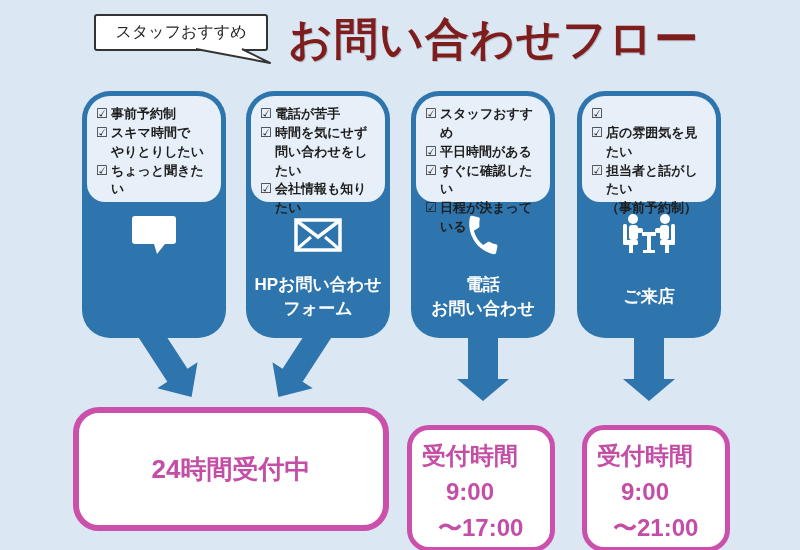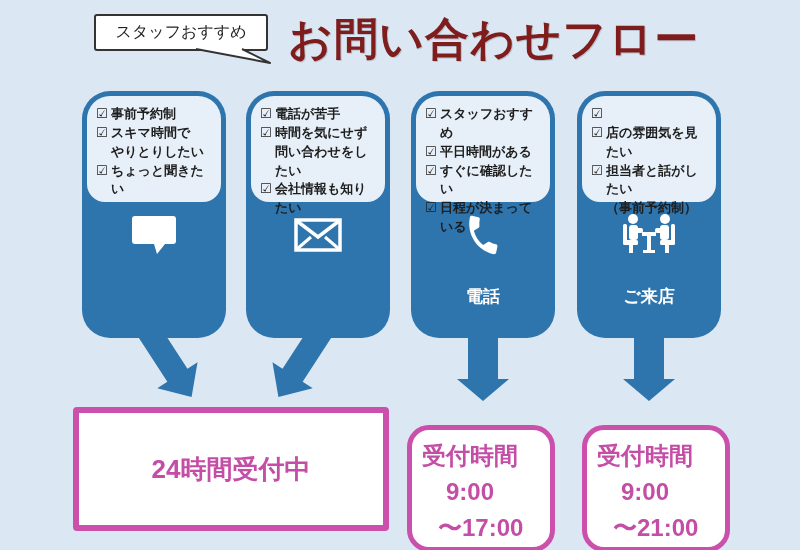--- a/index.html
+++ b/index.html
@@ -52,21 +52,21 @@
 
   
   .arrows{position:absolute;left:0;top:0;width:800px;height:550px;pointer-events:none;}
 
   
   .result{
     position:absolute;background:#ffffff;border:6px solid #cb50ac;
     box-sizing:border-box;color:#c44da6;font-weight:bold;
   }
   .result-main{
-    left:73px;top:407px;width:316px;height:124px;border-radius:4px;
+    left:73px;top:407px;width:316px;height:124px;border-radius:26px;
     display:flex;align-items:center;justify-content:center;font-size:26px;
   }
   .result-hours{
     top:406px;width:148px;height:127px;border-radius:22px;border-width:5px;
     font-size:24px;line-height:1.5;padding-top:8px;margin-top:19px;
   }
   .result-hours .hl{white-space:nowrap;}
   .hl-0{padding-left:10px;}
   .hl-1{padding-left:34px;}
   .hl-2{padding-left:26px;}
@@ -126,20 +126,24 @@
       </div>
     </div>
     <div class="card-icon">
       <svg width="48" height="34" viewBox="0 0 48 34">
         <rect x="2" y="2" width="44" height="30" fill="none" stroke="#ffffff" stroke-width="3.5"></rect>
         <polyline points="3,3 24,19 45,3" fill="none" stroke="#ffffff" stroke-width="3.5"></polyline>
         <line x1="3" y1="31" x2="17" y2="19" stroke="#ffffff" stroke-width="3"></line>
         <line x1="45" y1="31" x2="31" y2="19" stroke="#ffffff" stroke-width="3"></line>
       </svg>
     </div>
+    <div class="card-label">
+      <span>HPお問い合わせ</span>
+      <span>フォーム</span>
+    </div>
   </section>
 
   <section class="card" style="left:411px">
     <div class="panel">
       <div class="cl-item">
         <span class="cl-check">☑</span>
         <span class="cl-text">スタッフおすすめ</span>
       </div>
       <div class="cl-item">
         <span class="cl-check">☑</span>
@@ -154,20 +158,21 @@
         <span class="cl-text">日程が決まっている</span>
       </div>
     </div>
     <div class="card-icon">
       <svg width="44" height="44" viewBox="0 0 24 24">
         <path fill="#ffffff" d="M6.62 10.79c1.44 2.83 3.76 5.14 6.59 6.59l2.2-2.2c.27-.27.67-.36 1.02-.24 1.12.37 2.33.57 3.57.57.55 0 1 .45 1 1V20c0 .55-.45 1-1 1-9.39 0-17-7.61-17-17 0-.55.45-1 1-1h3.5c.55 0 1 .45 1 1 0 1.25.2 2.45.57 3.57.11.35.03.74-.24 1.02l-2.21 2.2z" transform="rotate(12 12 12)"></path>
       </svg>
     </div>
     <div class="card-label">
       <span>電話</span>
+      <span>お問い合わせ</span>
     </div>
   </section>
 
   <section class="card" style="left:577px">
     <div class="panel">
       <div class="cl-item">
         <span class="cl-check">☑</span>
       </div>
       <div class="cl-item">
         <span class="cl-check">☑</span>

